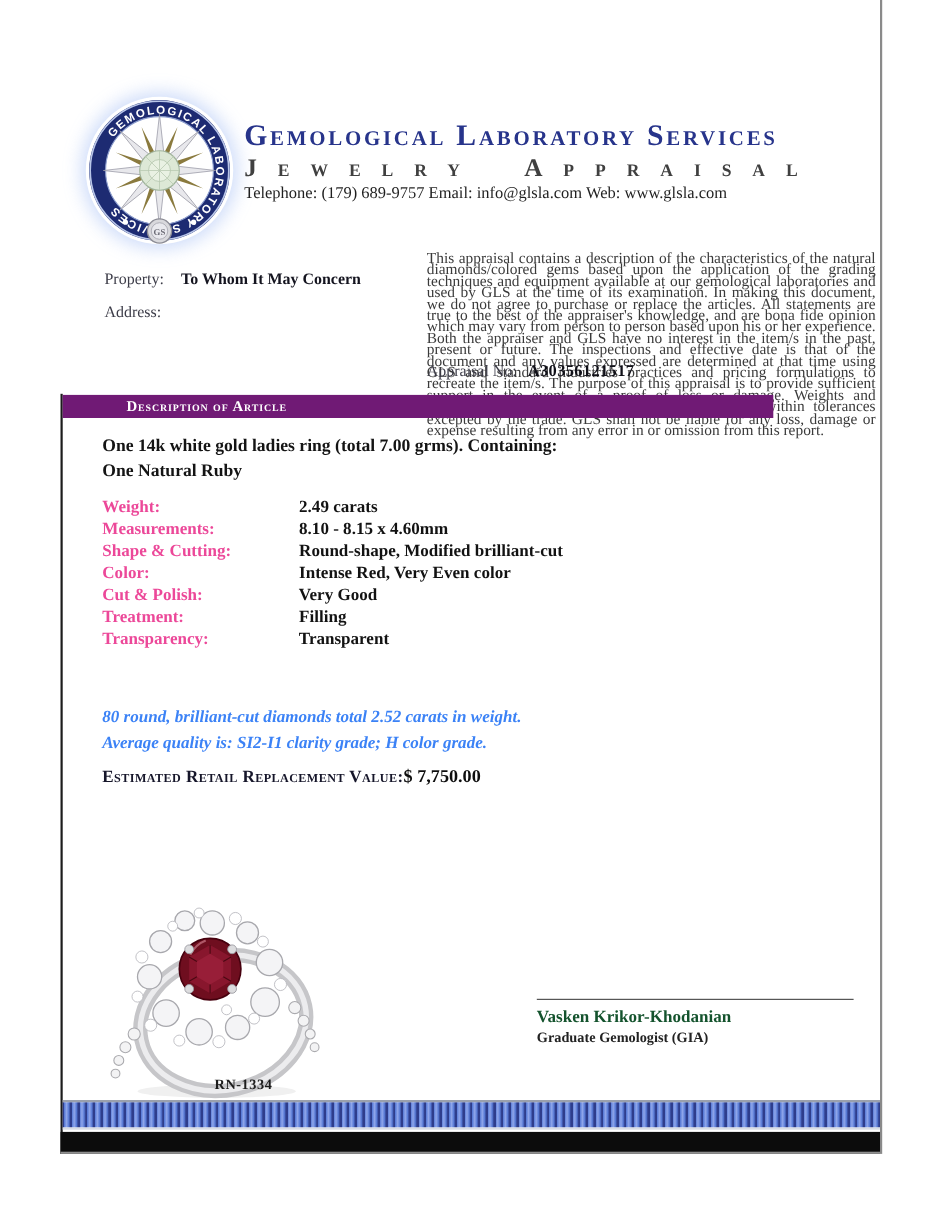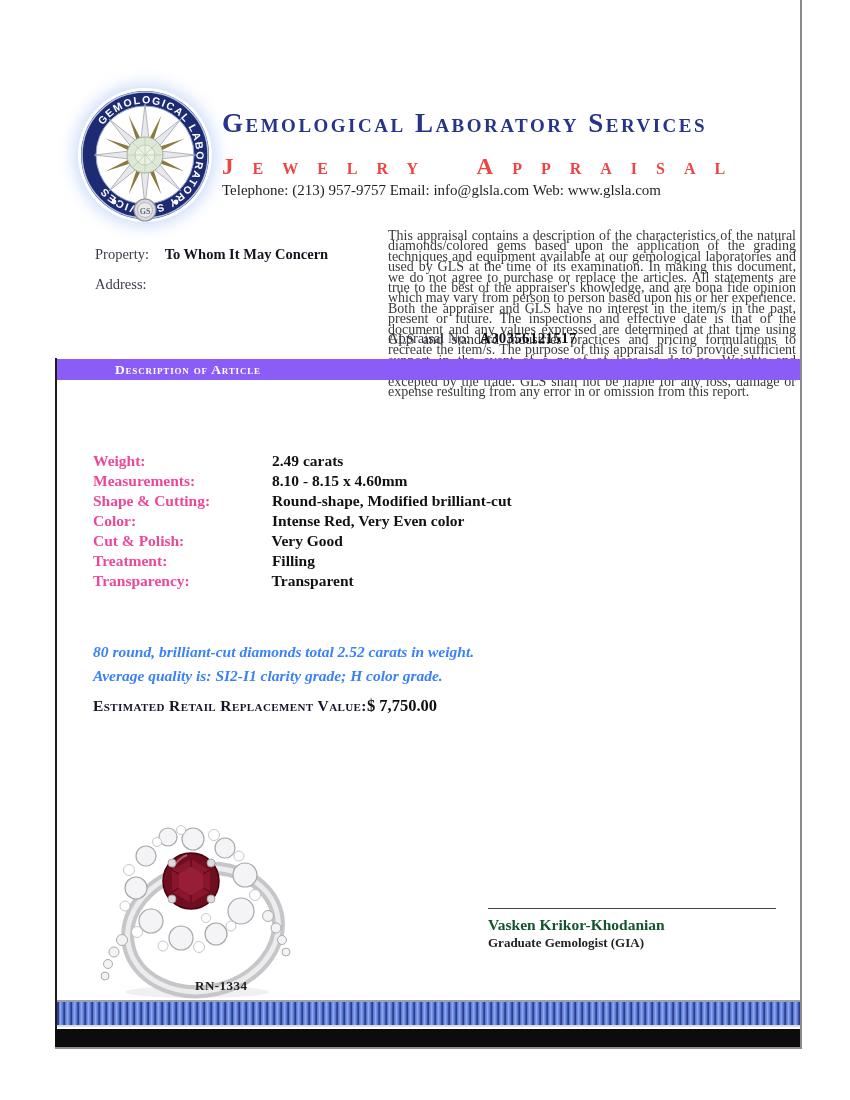--- a/index.html
+++ b/index.html
@@ -14,21 +14,21 @@
 
   
   .logo-wrap { position:absolute; left:78px; top:88px; width:134px; height:134px;
                border-radius:50%; box-shadow:0 0 16px 4px rgba(130,165,240,.40); }
   .header-text { position:absolute; left:222px; top:108px; width:575px; }
   .org-name {
     font-size:27px; font-weight:bold; color:#27348b; letter-spacing:2.5px;
     font-variant:small-caps; white-space:nowrap;
   }
   .doc-type {
-    margin-top:15px; font-size:23px; font-weight:bold; color:#ef4444;
+    margin-top:1px; font-size:23px; font-weight:bold; color:#404040;
     letter-spacing:19px; word-spacing:16px; font-variant:small-caps; white-space:nowrap;
   }
   .addr-line { margin-top:5px; font-size:15px; color:#1f1f1f; white-space:nowrap; }
   .contact-line { margin-top:2px; font-size:15px; color:#1f1f1f; white-space:nowrap; }
 
   
   .meta { position:absolute; left:95px; top:246px; font-size:14.5px; color:#3c3c48; }
   .meta-row { height:30px; }
   .meta-label { display:inline-block; width:66px; }
   .meta-value { font-weight:bold; color:#14141f; }
@@ -37,22 +37,22 @@
   .disclaimer {
     position:absolute; left:388px; top:231px; width:408px;
     font-size:14px; line-height:10.4px; text-align:justify; color:#3a3a3a;
   }
   .appraisal-no { position:absolute; left:388px; top:330px; font-size:14.5px; color:#3c3c48; }
   .appraisal-no b { margin-left:10px; font-size:15px; color:#101018; letter-spacing:.3px; }
 
   
   .box-left  { position:absolute; left:55px;  top:358px; width:2px; height:691px; background:#1c1c1c; }
   .title-bar {
-    position:absolute; left:57px; top:359px; width:743px; height:21px;
-    background:#8b5cf6; color:#ffffff; line-height:21px;
+    position:absolute; left:57px; top:359px; width:646px; height:21px;
+    background:#701a75; color:#ffffff; line-height:21px;
     font-size:13.5px; font-weight:bold; font-variant:small-caps; letter-spacing:.8px;
     padding-left:58px;
   }
   .desc-block { position:absolute; left:93px; top:394px; font-size:16px; font-weight:bold; color:#141414; line-height:23px; }
   .specs { position:absolute; left:93px; top:451px; font-size:15.5px; font-weight:bold; line-height:20px; }
   .spec-row { white-space:nowrap; }
   .spec-label { display:inline-block; width:175px; color:#ec4899; }
   .spec-value { color:#121212; }
   .diamonds { position:absolute; left:93px; top:640px; font-size:15.5px; font-weight:bold; color:#3b82f6; line-height:24px;font-style:italic; }
   .value-row {
@@ -173,21 +173,21 @@
         <circle cx="67" cy="122" r="11" fill="#d9d9dd" stroke="#8d8d96" stroke-width="1.2"></circle>
         <circle cx="67" cy="122" r="7.5" fill="#e9e9ee" stroke="#a9a9b2" stroke-width=".8"></circle>
         <text x="67" y="125.5" text-anchor="middle" font-family="Liberation Serif, serif" font-size="8" font-weight="bold" fill="#6a6a74">GS</text>
       </g>
     </svg>
   </div>
 
   <div class="header-text">
     <div class="org-name">Gemological Laboratory Services</div>
     <div class="doc-type">Jewelry Appraisal</div>
-    <div class="contact-line">Telephone: (213) 957-9757  Email: info@glsla.com  Web: www.glsla.com</div>
+    <div class="contact-line">Telephone: (179) 689-9757  Email: info@glsla.com  Web: www.glsla.com</div>
   </div>
 
   <div class="meta">
     <div class="meta-row">
       <span class="meta-label">Property:</span>
       <span class="meta-value">To Whom It May Concern</span>
     </div>
     <div class="meta-row">
       <span class="meta-label">Address:</span>
       <span class="meta-value"></span>
@@ -195,20 +195,24 @@
   </div>
 
   <div class="disclaimer">This appraisal contains a description of the characteristics of the natural diamonds/colored gems based upon the application of the grading techniques and equipment available at our gemological laboratories and used by GLS at the time of its examination. In making this document, we do not agree to purchase or replace the articles. All statements are true to the best of the appraiser's knowledge, and are bona fide opinion which may vary from person to person based upon his or her experience. Both the appraiser and GLS have no interest in the item/s in the past, present or future. The inspections and effective date is that of the document and any values expressed are determined at that time using GLS and standard industries practices and pricing formulations to recreate the item/s. The purpose of this appraisal is to provide sufficient support in the event of a proof of loss or damage. Weights and measurements are approximate as grading allows, within tolerances excepted by the trade. GLS shall not be liable for any loss, damage or expense resulting from any error in or omission from this report.</div>
   <div class="appraisal-no">
     <span>Appraisal No:</span><b>A30356121517</b>
   </div>
 
   <div class="box-left"></div>
   <div class="title-bar">Description of Article</div>
 
+  <div class="desc-block">
+    <div>One 14k white gold ladies ring (total 7.00 grms). Containing:</div>
+    <div>One Natural Ruby</div>
+  </div>
 
   <div class="specs">
     <div class="spec-row">
       <span class="spec-label">Weight:</span>
       <span class="spec-value">2.49 carats</span>
     </div>
     <div class="spec-row">
       <span class="spec-label">Measurements:</span>
       <span class="spec-value">8.10 - 8.15 x 4.60mm</span>
     </div>

